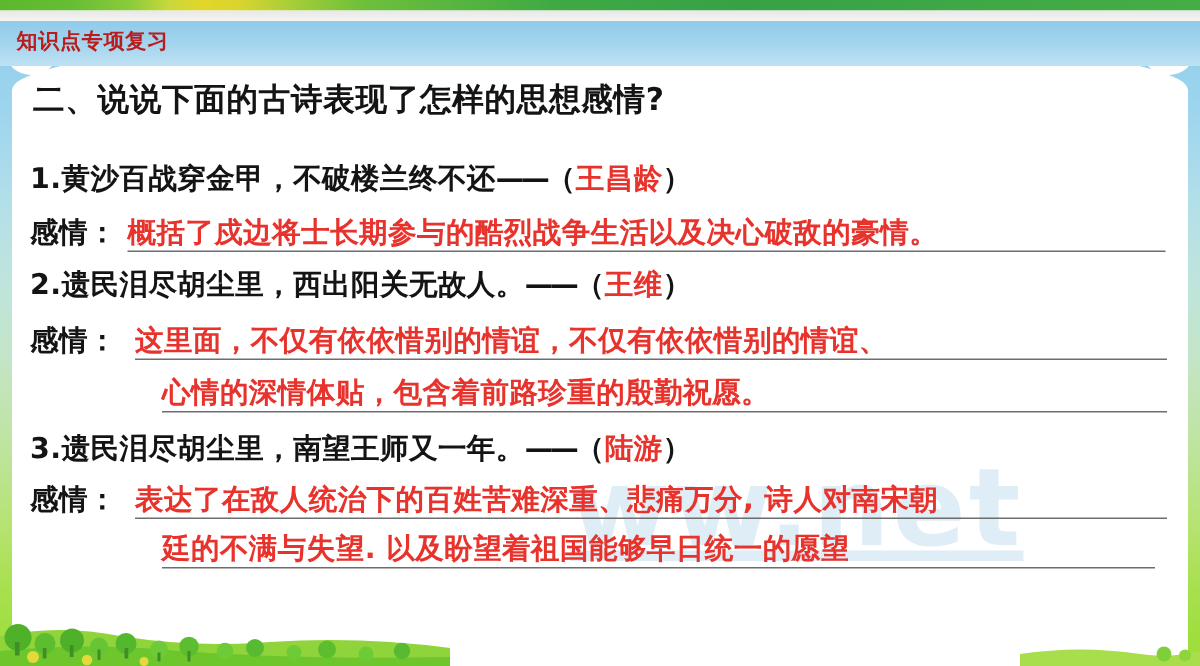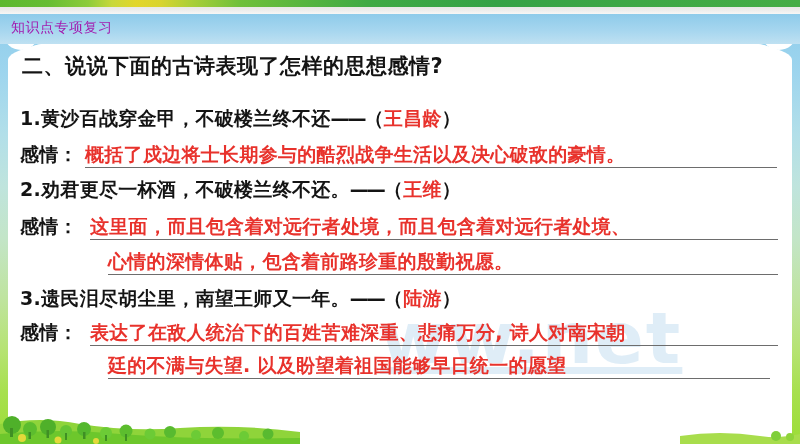--- a/index.html
+++ b/index.html
@@ -84,22 +84,22 @@
   .header-band {
     position: absolute;
     left: 0; top: 14px;
     width: 800px; height: 30px;
     background: linear-gradient(180deg, #8ecbea 0%, #a6d6ef 55%, #bfe1f2 100%);
   }
   .header-title {
     position: absolute;
     left: 11px; top: 19px;
     font-size: 14px;
-    font-weight: normal;
-    color: #a21caf;
+    font-weight: bold;
+    color: #b91c1c;
     letter-spacing: 0.5px;
     white-space: nowrap;
     z-index: 6;
   }
 
   
   .watermark {
     position: absolute;
     left: 380px; top: 296px;
     font-size: 72px;
@@ -211,27 +211,27 @@
       <span>1.</span><span>黄沙百战穿金甲，不破楼兰终不还</span><span class="dash">——</span><span class="paren">（</span><span class="red">王昌龄</span><span class="paren">）</span>
     </div>
 
     <div class="line" style="left:20px; top:142px;">
       <span class="lbl">感情：</span>
     </div>
     <div class="ans" style="left:85px; top:142px;">概括了戍边将士长期参与的酷烈战争生活以及决心破敌的豪情。</div>
     <div class="rule" style="left:85px; top:167px; width:692px;"></div>
 
     <div class="line poem" style="left:20px; top:177px;">
-      <span>2.</span><span>劝君更尽一杯酒，不破楼兰终不还。</span><span class="dash">——</span><span class="paren">（</span><span class="red">王维</span><span class="paren">）</span>
+      <span>2.</span><span>遗民泪尽胡尘里，西出阳关无故人。</span><span class="dash">——</span><span class="paren">（</span><span class="red">王维</span><span class="paren">）</span>
     </div>
 
     <div class="line" style="left:20px; top:214px;">
       <span class="lbl">感情：</span>
     </div>
-    <div class="ans" style="left:90px; top:214px;">这里面，而且包含着对远行者处境，而且包含着对远行者处境、</div>
+    <div class="ans" style="left:90px; top:214px;">这里面，不仅有依依惜别的情谊，不仅有依依惜别的情谊、</div>
     <div class="rule" style="left:90px; top:239px; width:688px;"></div>
 
     <div class="ans" style="left:108px; top:249px;">心情的深情体贴，包含着前路珍重的殷勤祝愿。</div>
     <div class="rule" style="left:108px; top:274px; width:670px;"></div>
 
     <div class="line poem" style="left:20px; top:286px;">
       <span>3.</span><span>遗民泪尽胡尘里，南望王师又一年。</span><span class="dash">——</span><span class="paren">（</span><span class="red">陆游</span><span class="paren">）</span>
     </div>
 
     <div class="line" style="left:20px; top:320px;">

